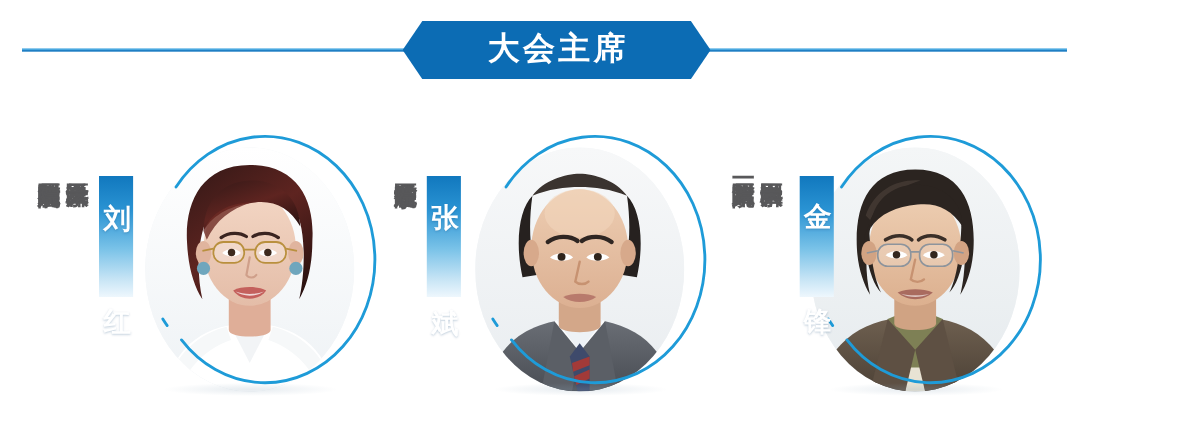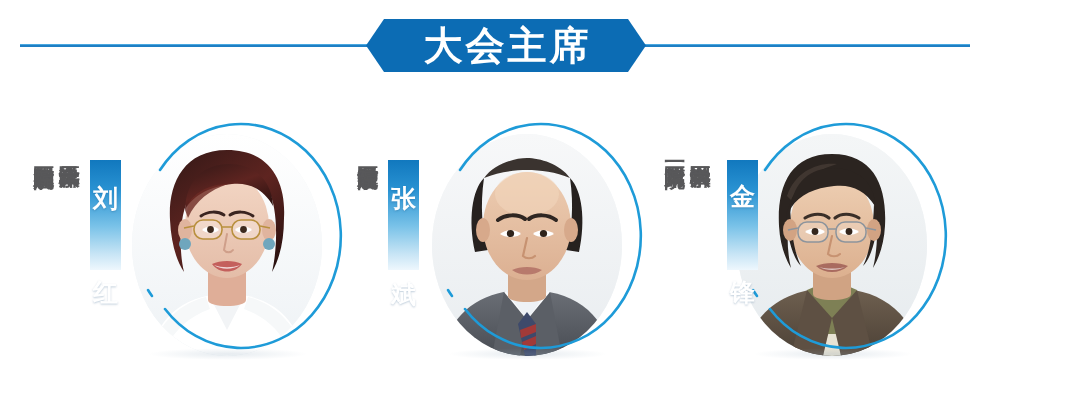--- a/index.html
+++ b/index.html
@@ -39,21 +39,21 @@
     width: 280px;
     height: 53px;
     background: #0c6cb4;
     clip-path: polygon(18px 0, 262px 0, 280px 50%, 262px 100%, 18px 100%, 0 50%);
     display: flex;
     align-items: center;
     justify-content: center;
   }
   .title-text {
     color: #ffffff;
-    font-size: 39px;
+    font-size: 29px;
     font-weight: bold;
     letter-spacing: 3px;
     line-height: 1;
     padding-left: 3px;
   }
 
   
   .speakers {
     position: absolute;
     left: 0;

